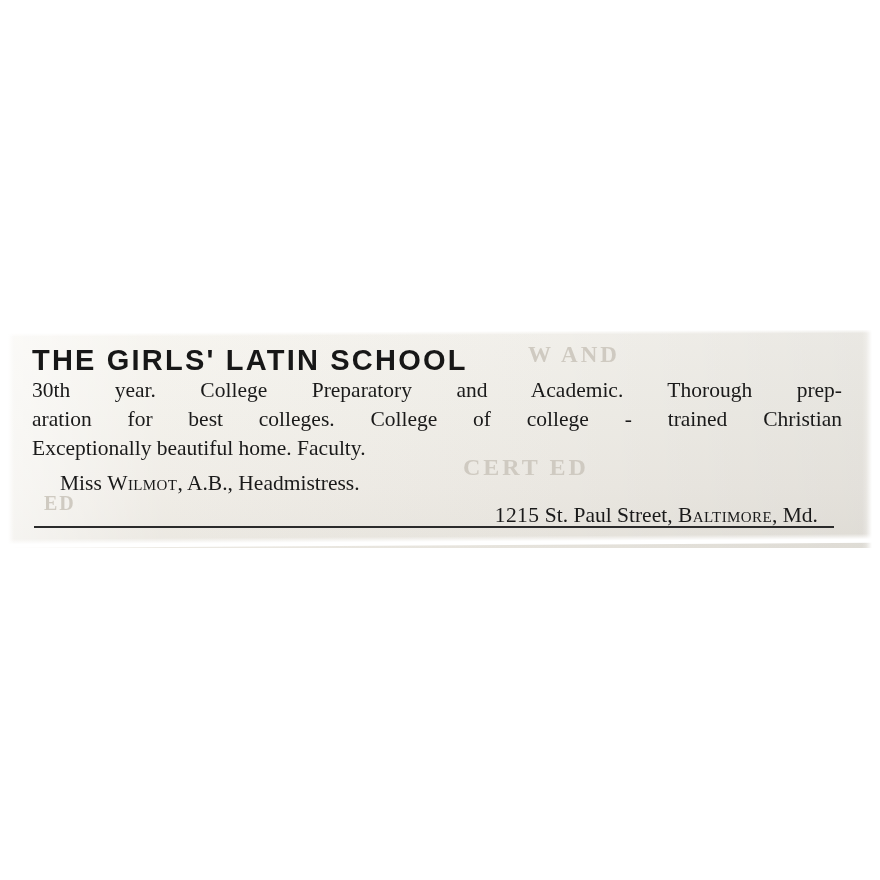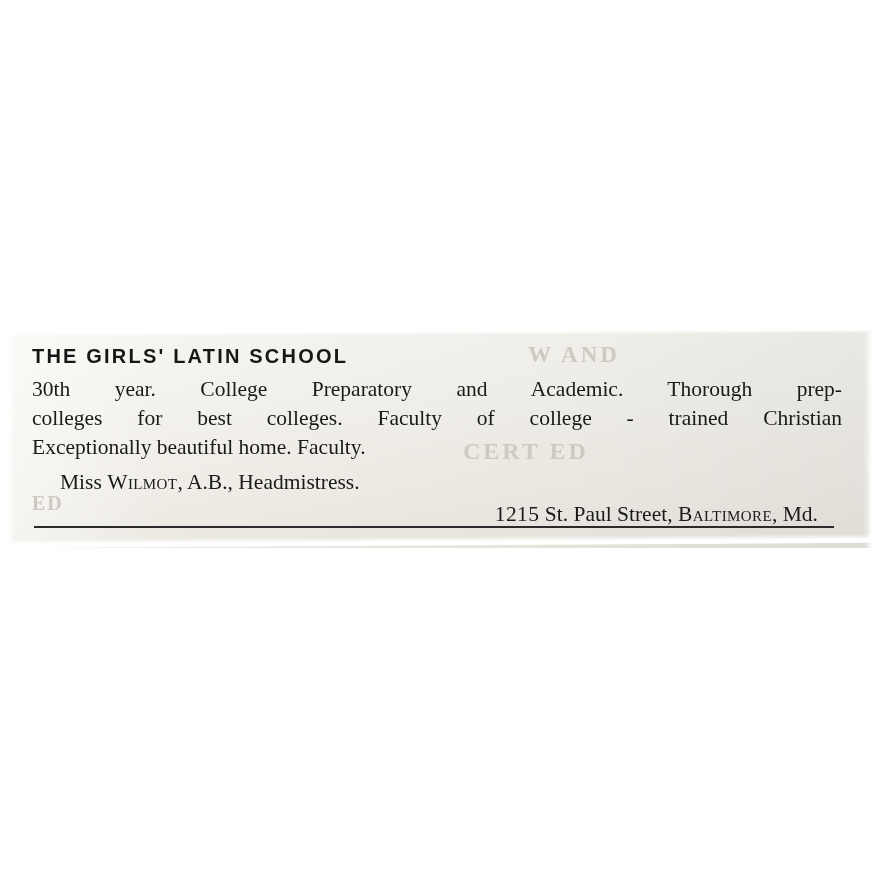--- a/index.html
+++ b/index.html
@@ -48,40 +48,40 @@
   
   .ghost {
     position: absolute;
     color: #cfcac1;
     font-family: "Liberation Serif", serif;
     letter-spacing: 3px;
     font-weight: 700;
     user-select: none;
   }
   .ghost-1 { left: 520px; top: 12px; font-size: 23px; }
-  .ghost-2 { left: 455px; top: 108px; font-size: 24px; }
-  .ghost-3 { left: 24px;  top: 162px; font-size: 20px; letter-spacing: 2px; }
+  .ghost-2 { left: 455px; top: 124px; font-size: 24px; }
+  .ghost-3 { left: 36px;  top: 162px; font-size: 20px; letter-spacing: 2px; }
 
   .ad-body {
     position: relative;
     padding: 16px 24px 0 24px;
   }
 
   .ad-title {
     font-family: "Liberation Sans", sans-serif;
     font-weight: 700;
-    font-size: 20px;
+    font-size: 29px;
     letter-spacing: 2.2px;
     color: #171717;
     line-height: 1;
     white-space: nowrap;
   }
 
   .ad-text {
-    margin-top: 9px;
+    margin-top: 1px;
     font-family: "Liberation Serif", serif;
     font-size: 21.5px;
     line-height: 1.36;
     color: #1a1a1a;
     width: 810px;
     text-align: justify;
   }
   .indent { display: inline-block; width: 28px; }
 
   .ad-line {
@@ -168,21 +168,21 @@
     <div class="ghost ghost-1">W AND</div>
     <div class="ghost ghost-2">CERT ED</div>
     <div class="ghost ghost-3">ED</div>
 
     <div class="ad-body">
 
       <div class="ad-title">THE GIRLS' LATIN SCHOOL</div>
 
       <div class="ad-text">
         <div class="ad-line justified">30th year.  College Preparatory and Academic.  Thorough prep-</div>
-        <div class="ad-line justified">colleges for best colleges.   Faculty of college - trained Christian</div>
+        <div class="ad-line justified">aration for best colleges.   College of college - trained Christian</div>
         <div class="ad-line">Exceptionally beautiful home.   Faculty.</div>
       </div>
 
       <div class="ad-person">
         <span class="indent"></span><span>Miss</span>
         <span class="smallcaps">Wilmot</span><span>, A.B., Headmistress.</span>
       </div>
 
       <div class="ad-address">
         <span class="smallcaps">1215</span>

